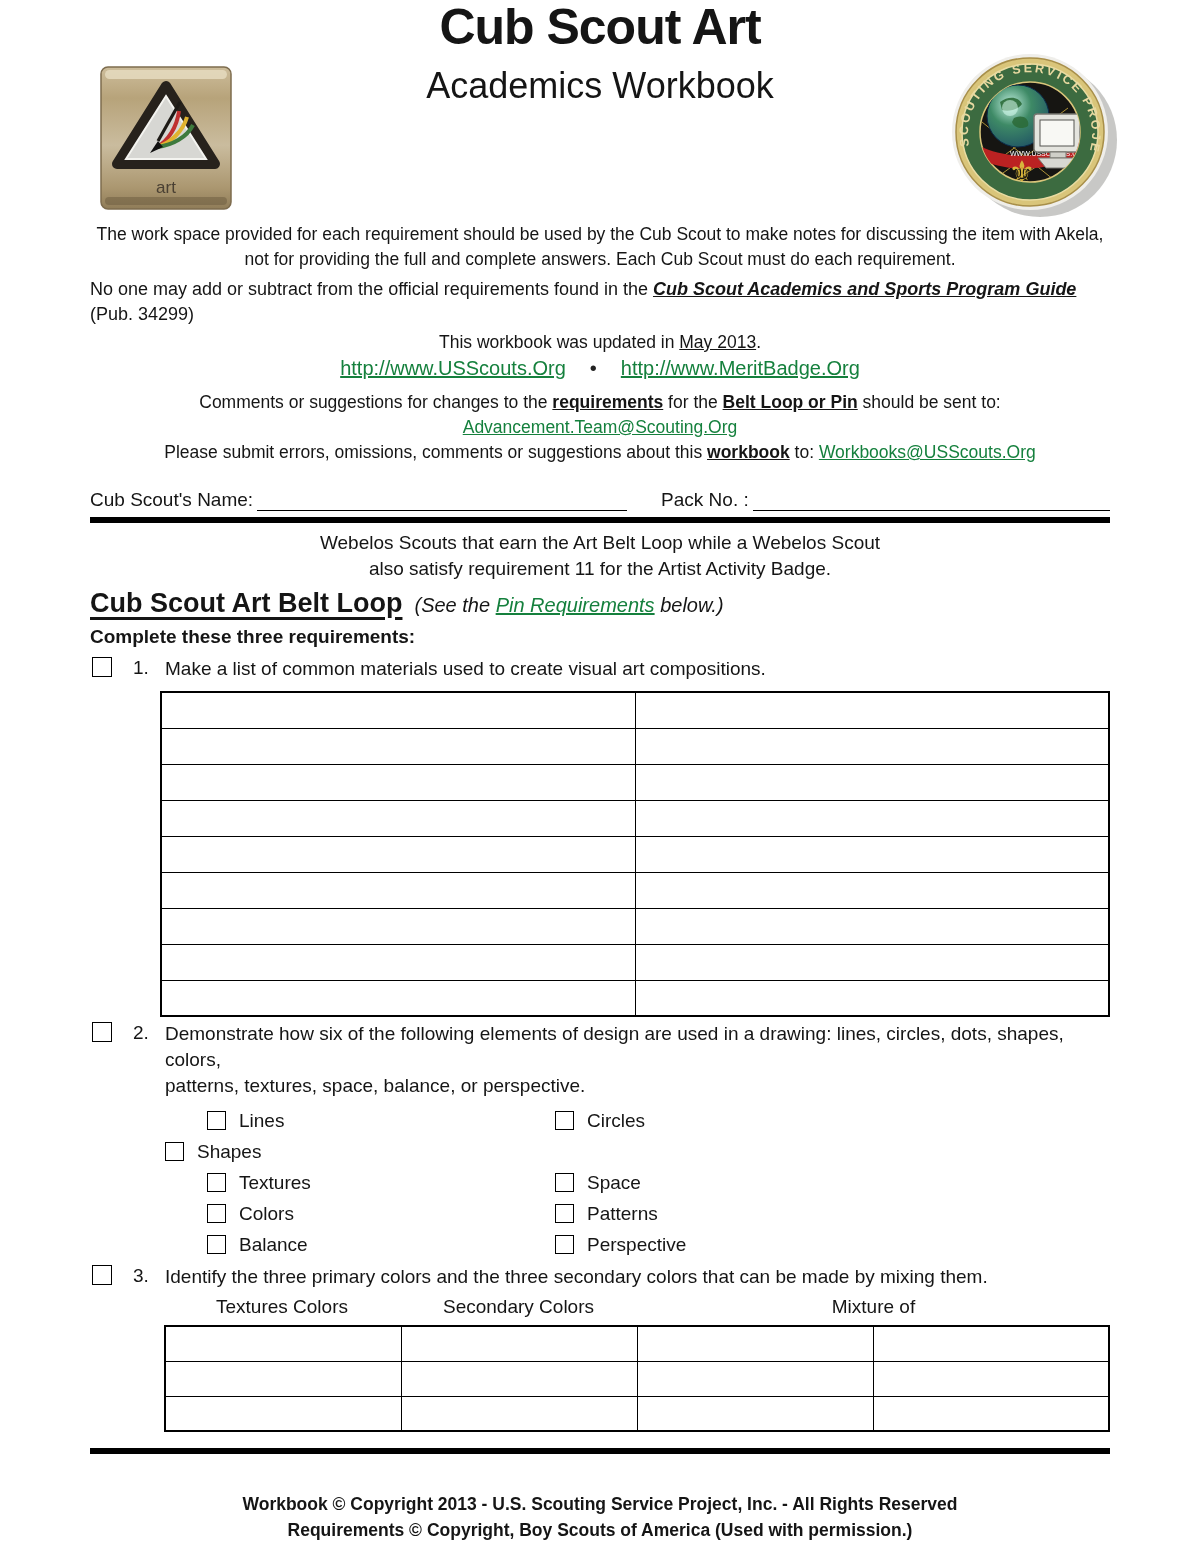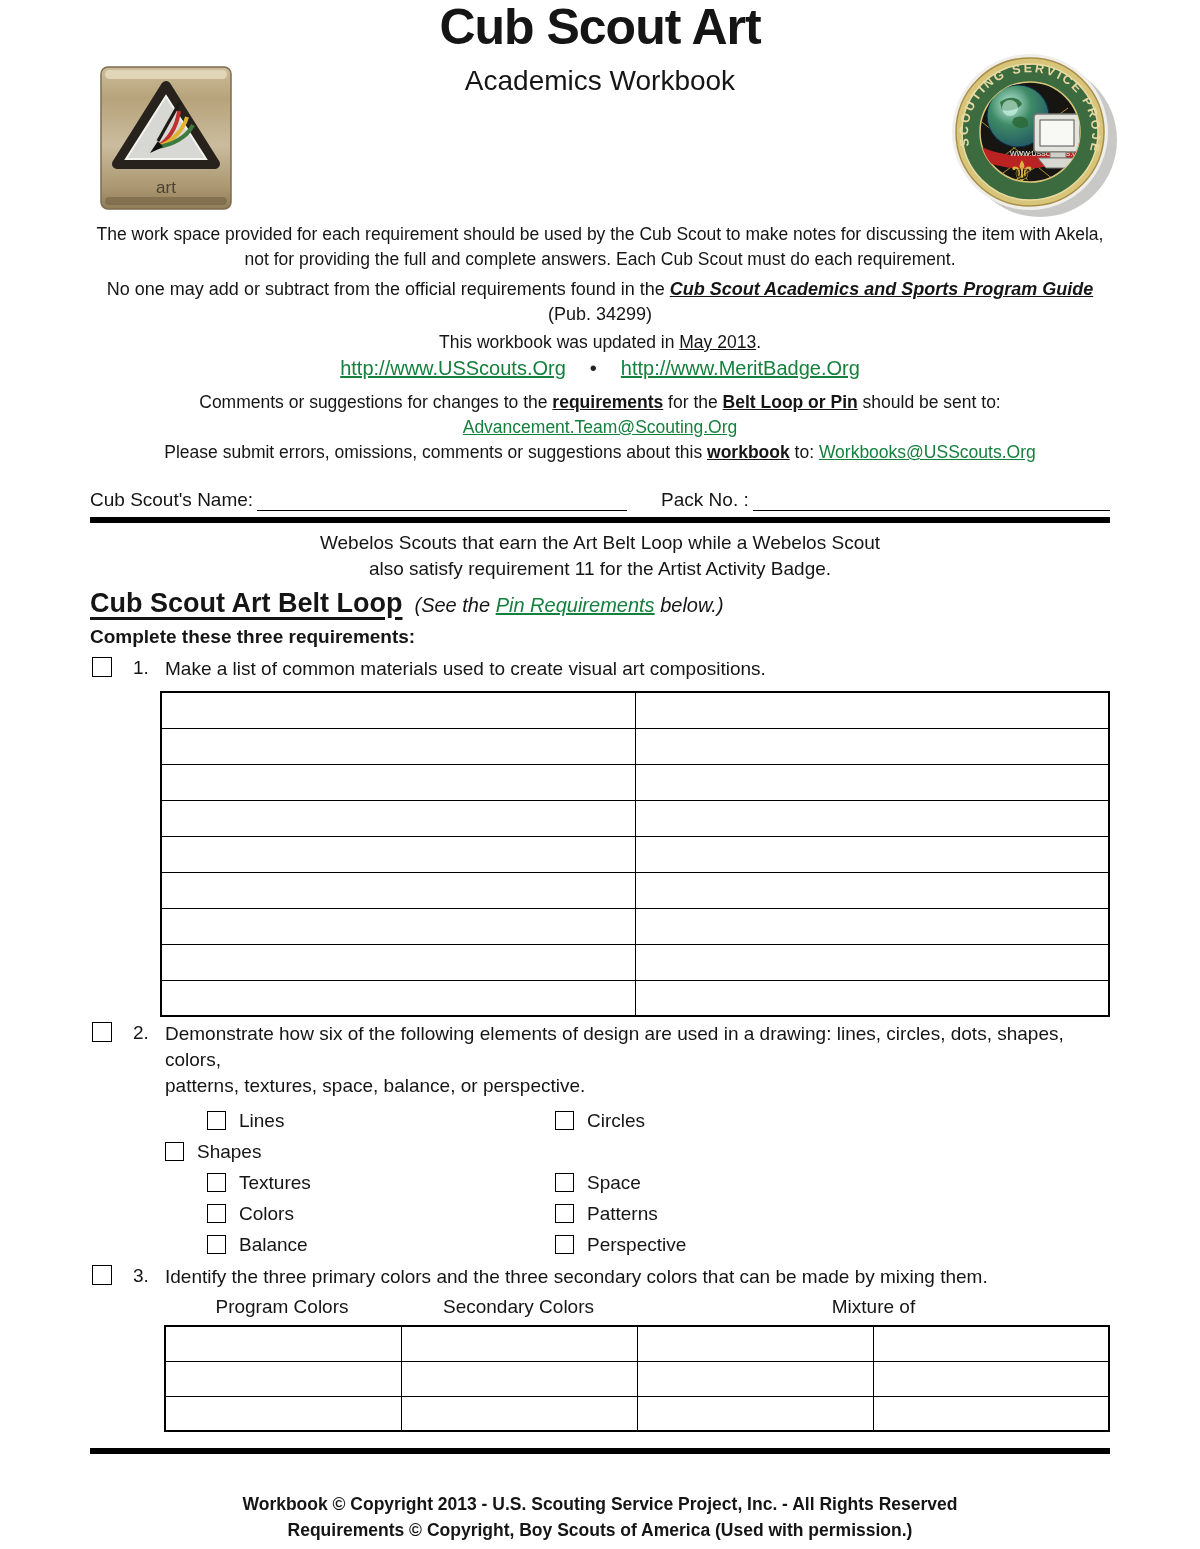--- a/index.html
+++ b/index.html
@@ -9,25 +9,25 @@
     font-family:"Liberation Sans", sans-serif; color:#151515;
   }
   .page { width:1200px; height:1549px; padding:0 90px; position:relative; }
 
   
   .header { position:relative; height:215px; }
   .badge-art { position:absolute; left:10px; top:66px; }
   .badge-seal { position:absolute; left:858px; top:52px; }
   .titles { text-align:center; }
   .title { font-size:50px; font-weight:bold; line-height:1.1; letter-spacing:-1px; }
-  .subtitle { font-size:28px; margin-top:10px;text-align:center; }
+  .subtitle { font-size:36px; margin-top:10px;text-align:center; }
 
   
   .p1 { text-align:center; font-size:17.5px; line-height:25px; margin-top:7px; }
-  .p2 { text-align:center; font-size:18px; line-height:25px; margin-top:5px; }
+  .p2 { font-size:18px; line-height:25px; margin-top:5px; }
   .p3 { text-align:center; font-size:17.5px; line-height:25px; margin-top:3px; }
   .links { text-align:center; font-size:20px; line-height:27px; }
   .links .bullet { display:inline-block; margin:0 24px; color:#222; }
   a.lnk { color:#15803d; text-decoration:underline; cursor:pointer; }
   .p45 { text-align:center; font-size:17.5px; line-height:25px; margin-top:8px; }
   .bu { font-weight:bold; text-decoration:underline; }
   .biu { font-weight:bold; font-style:italic; text-decoration:underline; }
   .u { text-decoration:underline; }
 
   
@@ -307,21 +307,21 @@
     </div>
   </div>
 
   <div class="req req3">
     <span class="cb"></span>
     <span class="req-num">3.</span>
     <span class="req-text">Identify the three primary colors and the three secondary colors that can be made by mixing them.</span>
   </div>
 
   <div class="col-heads">
-    <div class="ch ch1">Program Colors</div>
+    <div class="ch ch1">Textures Colors</div>
     <div class="ch ch2">Secondary Colors</div>
     <div class="ch ch34">Mixture of</div>
   </div>
 
   <table class="colors">
     <tbody>
         <tr>
           <td></td>
           <td></td>
           <td></td>

